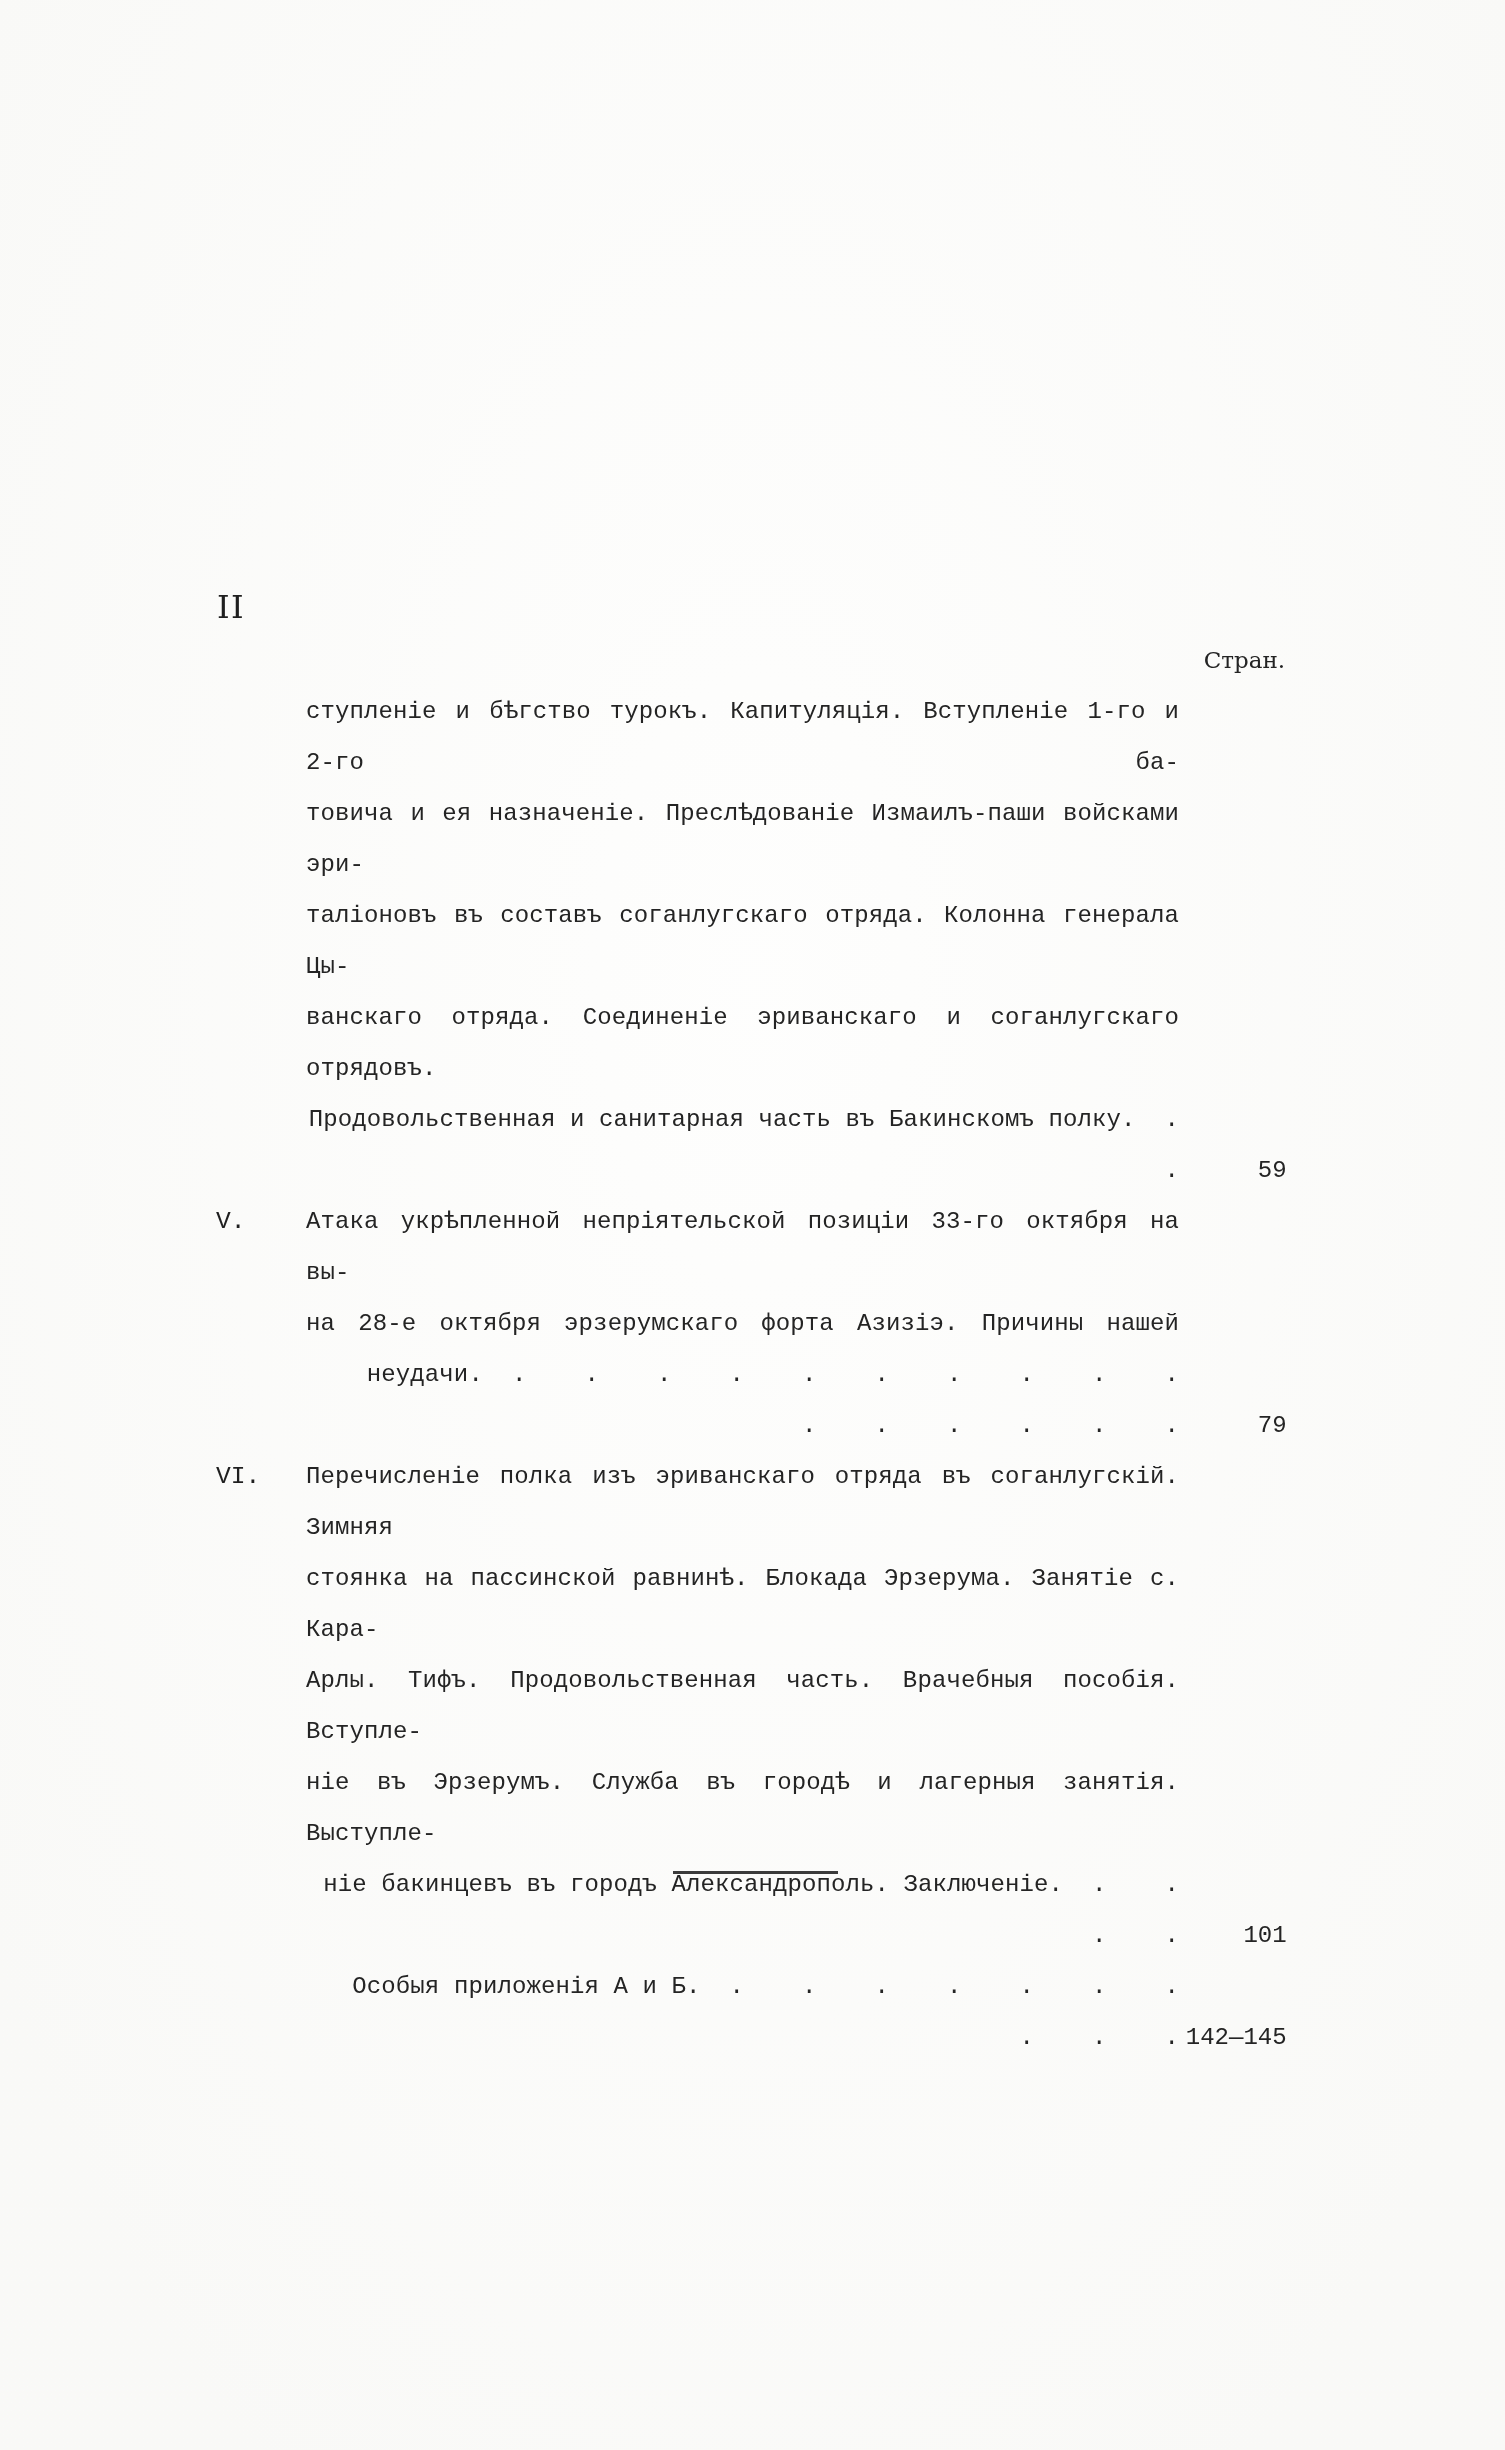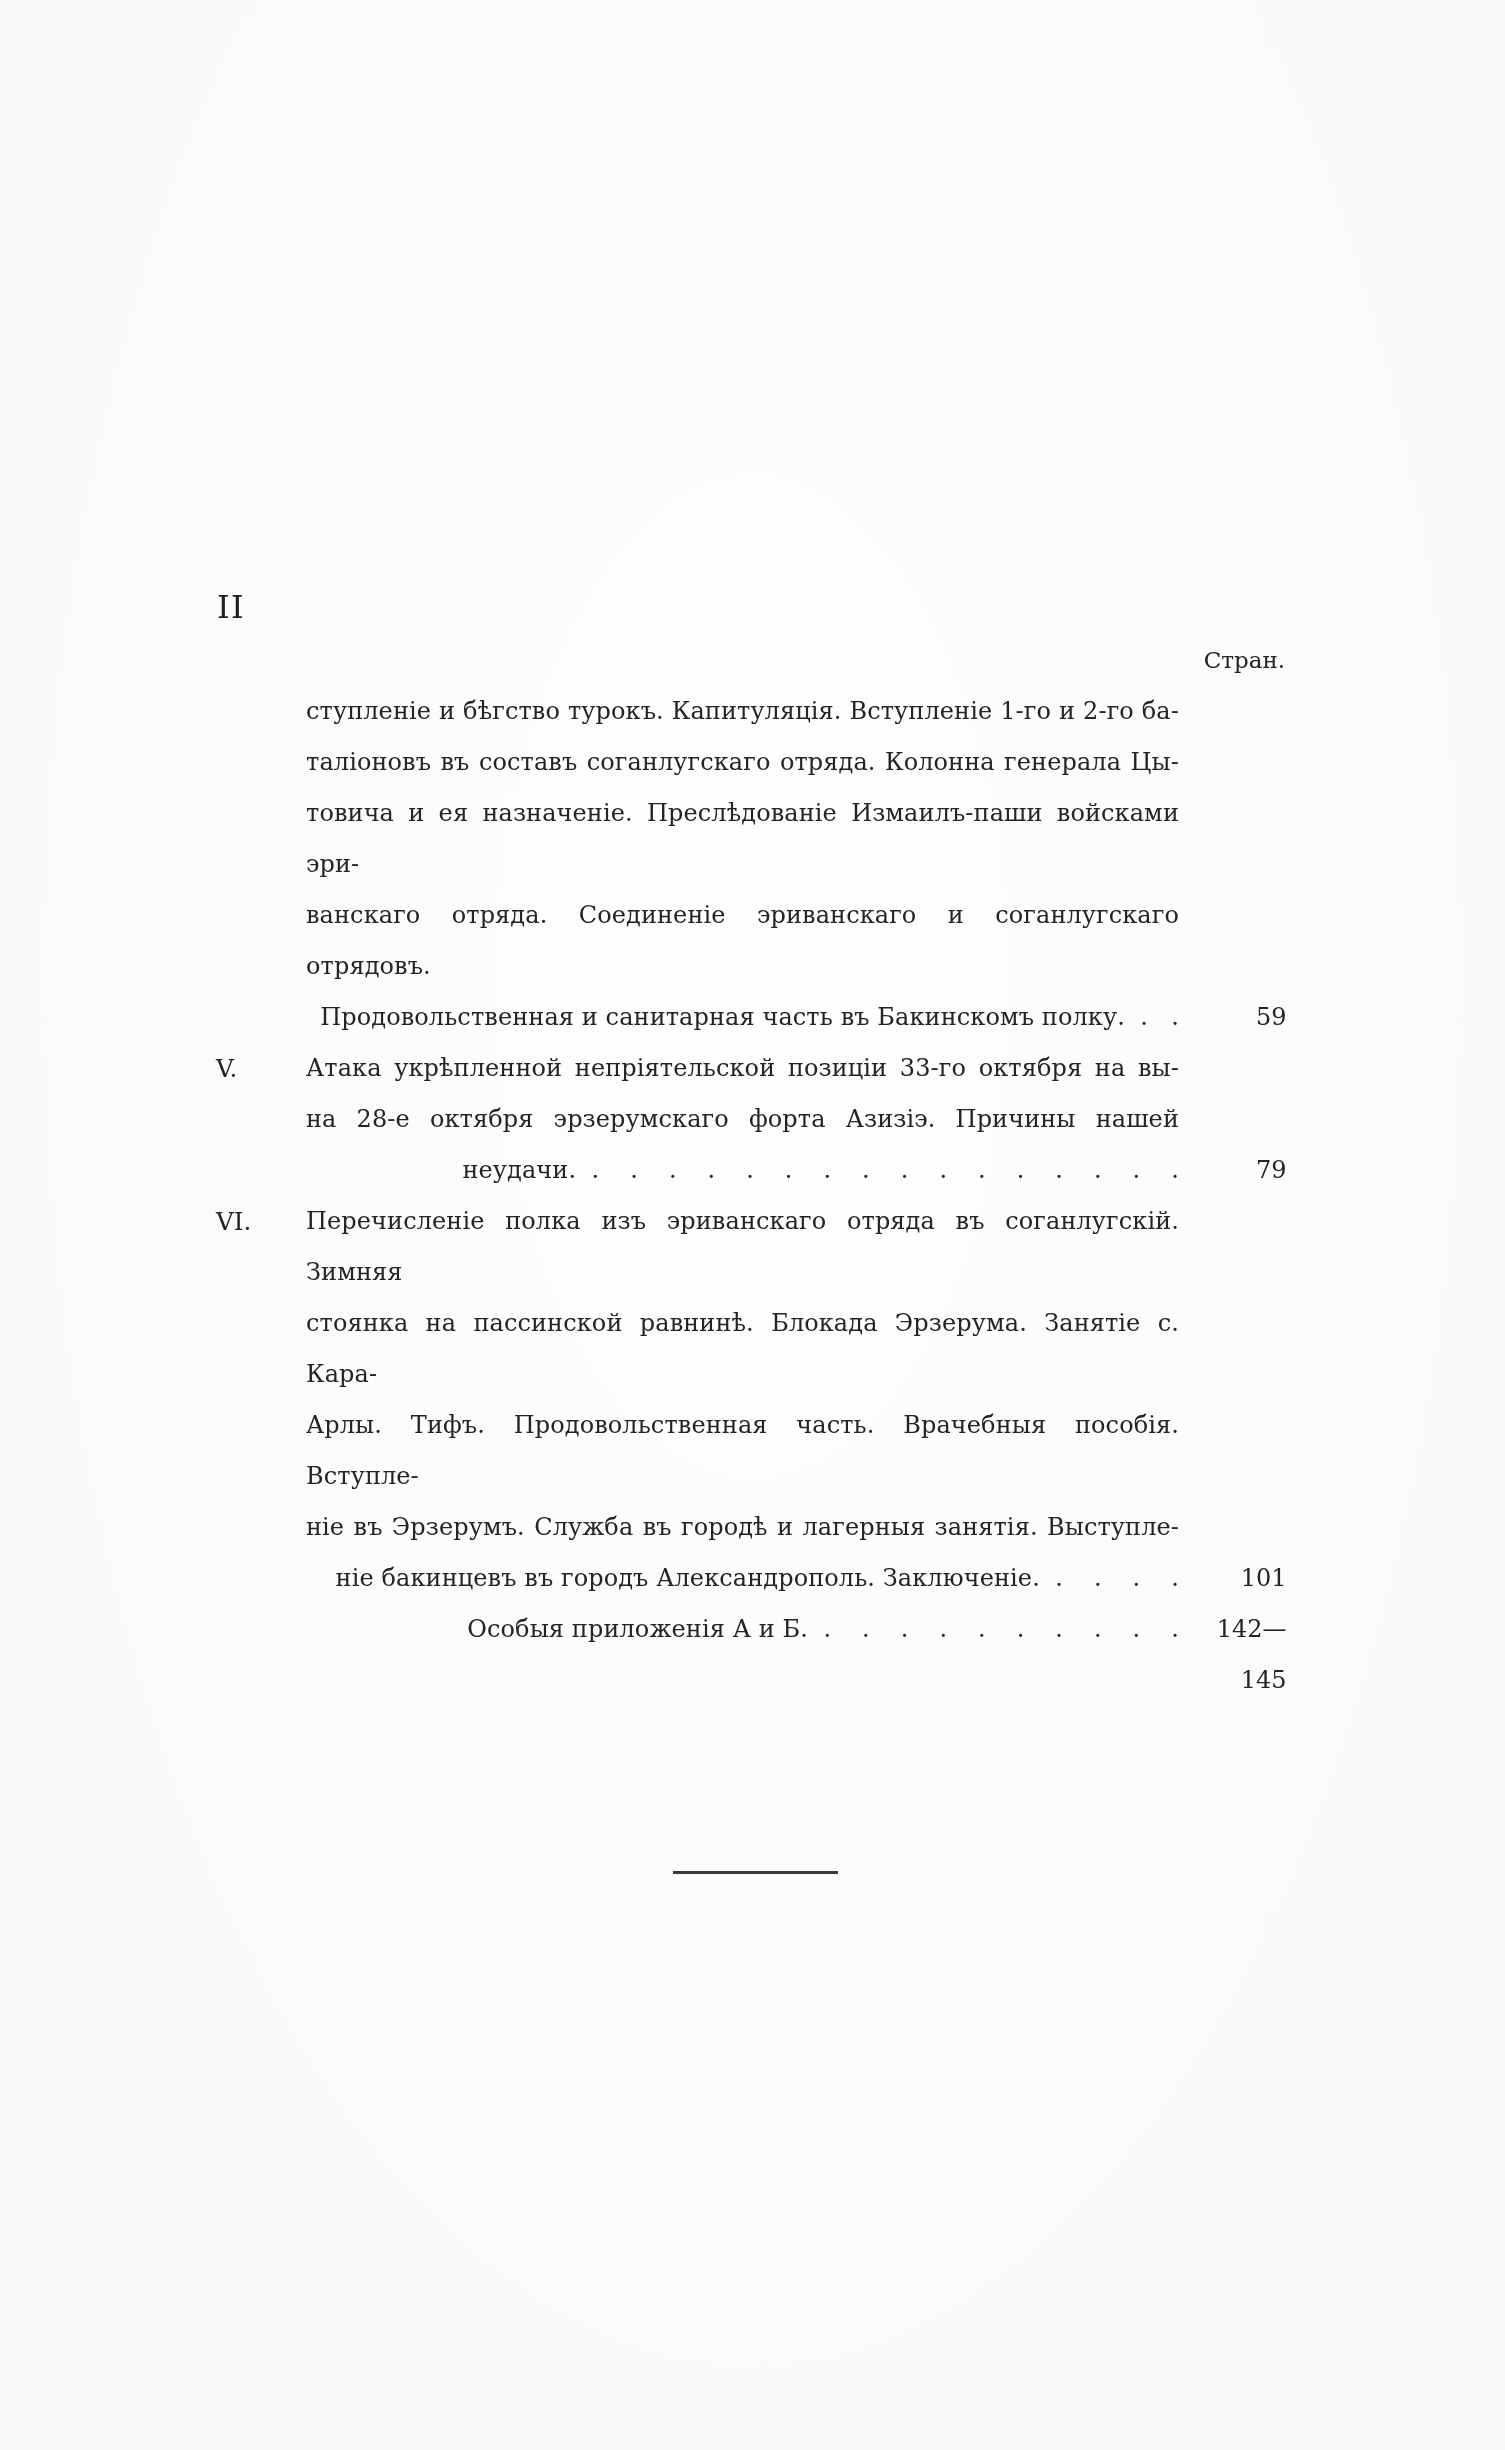--- a/index.html
+++ b/index.html
@@ -41,20 +41,21 @@
     text-align: right;
     font-size: 23px;
     line-height: 51px;
     padding-right: 2.9px;
     color: #242424;
   }
   .entry {
     display: grid;
     grid-template-columns: 90px 1fr 109px;
     align-items: stretch;
+    font-family: Liberation Mono, monospace;
   }
   .numeral {
     font-size: 24.6px;
     line-height: 51px;
     color: #1f1f1f;
   }
   .body { min-width: 0; }
   .line {
     font-size: 24px;
     line-height: 51px;
@@ -91,22 +92,22 @@
 <div class="scan-page">
   <div class="folio">II</div>
 
   <div class="content">
     <div class="col-header">Стран.</div>
     <div id="toc">
         <div class="entry">
           <div class="numeral"></div>
           <div class="body">
             <div class="line just">ступленіе и бѣгство турокъ. Капитуляція. Вступленіе 1-го и 2-го ба-</div>
+            <div class="line just">товича и ея назначеніе. Преслѣдованіе Измаилъ-паши войсками эри-</div>
             <div class="line just">таліоновъ въ составъ соганлугскаго отряда. Колонна генерала Цы-</div>
-            <div class="line just">товича и ея назначеніе. Преслѣдованіе Измаилъ-паши войсками эри-</div>
             <div class="line just">ванскаго отряда. Соединеніе эриванскаго и соганлугскаго отрядовъ.</div>
             <div class="line">Продовольственная и санитарная часть въ Бакинскомъ полку.  .   .</div>
           </div>
           <div class="pagenum">59</div>
         </div>
         <div class="entry">
           <div class="numeral">V.</div>
           <div class="body">
             <div class="line just">Атака укрѣпленной непріятельской позиціи 33-го октября на вы-</div>
             <div class="line just">на 28-е октября эрзерумскаго форта Азизіэ. Причины нашей</div>

